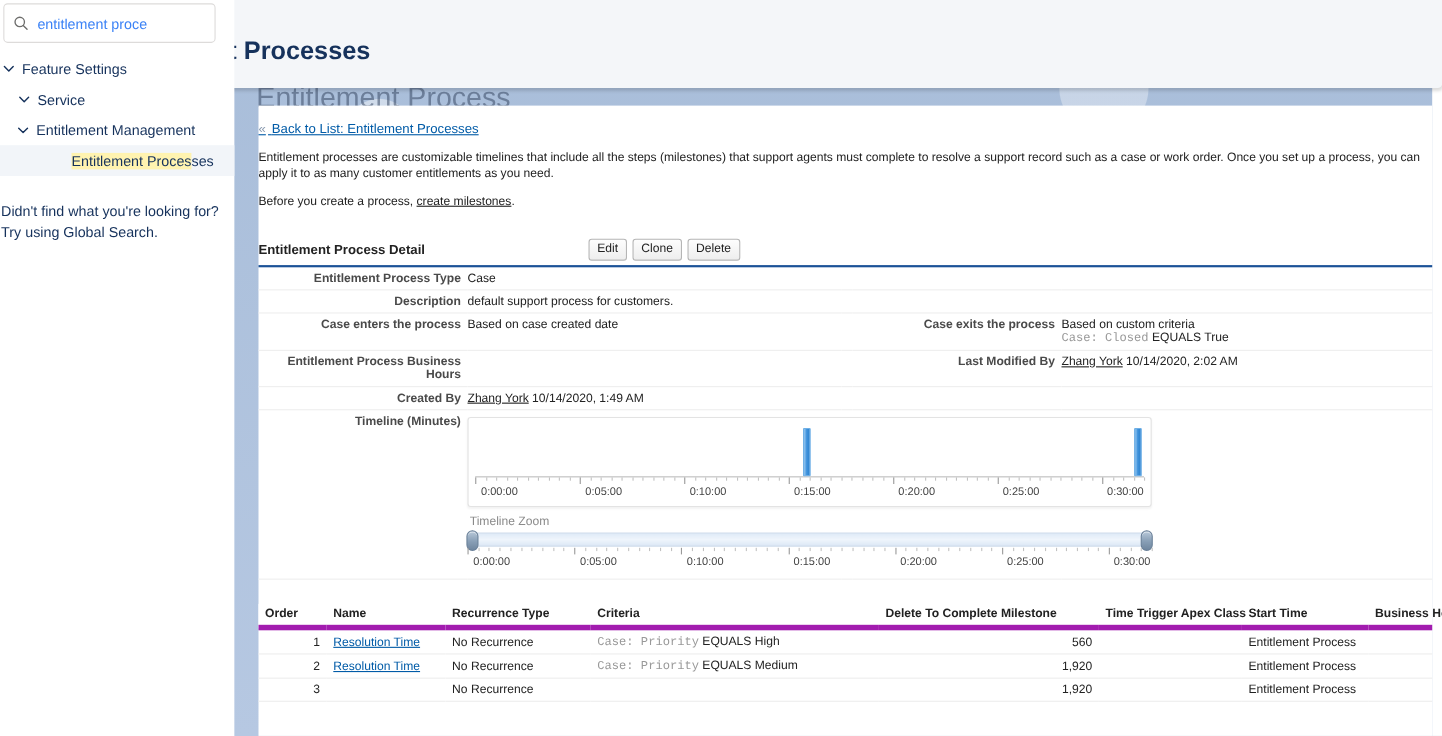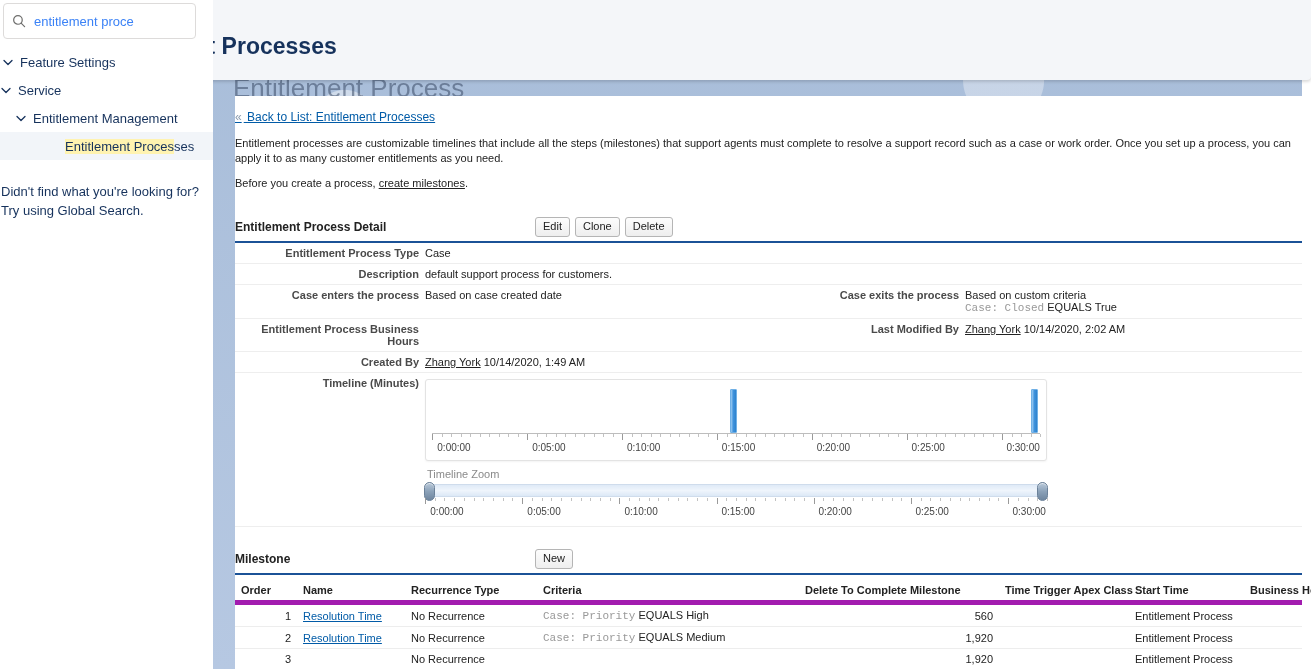--- a/index.html
+++ b/index.html
@@ -69,21 +69,21 @@
     color: #16325c;
     cursor: pointer;
     white-space: nowrap;
   }
   .tree-item .chev {
     width: 12px; height: 12px;
     flex: 0 0 12px;
     margin-right: 6px;
   }
   .tree-item.lvl0 { padding-left: 2px; }
-  .tree-item.lvl1 { }
+  .tree-item.lvl1 { padding-left: 16px; }
   .tree-item.lvl2 { padding-left: 15px; }
   .tree-item.lvl3 { padding-left: 65px; }
   .tree-item.selected {
     background: #f2f5f9;
     border-left: 0;
   }
   .hl { background: #fff3b0; }
   .tree-hint {
     position: absolute;
     left: 0; top: 182px;
@@ -669,24 +669,20 @@
                     <span style="left: calc(93.6% + 22px);">0:30:00</span>
                   </div>
               </div>
 
             </td>
           </tr>
         </tbody>
       </table>
 
       <div class="ms-section">
-        <div class="ms-head">
-          <div class="ms-title">Milestone</div>
-          <button class="btn">New</button>
-        </div>
 
         <table class="ms">
           <colgroup>
             <col style="width:62px">
               <col style="width:108px">
               <col style="width:132px">
             <col style="width:262px">
               <col style="width:200px">
               <col style="width:130px">
             <col style="width:115px">

